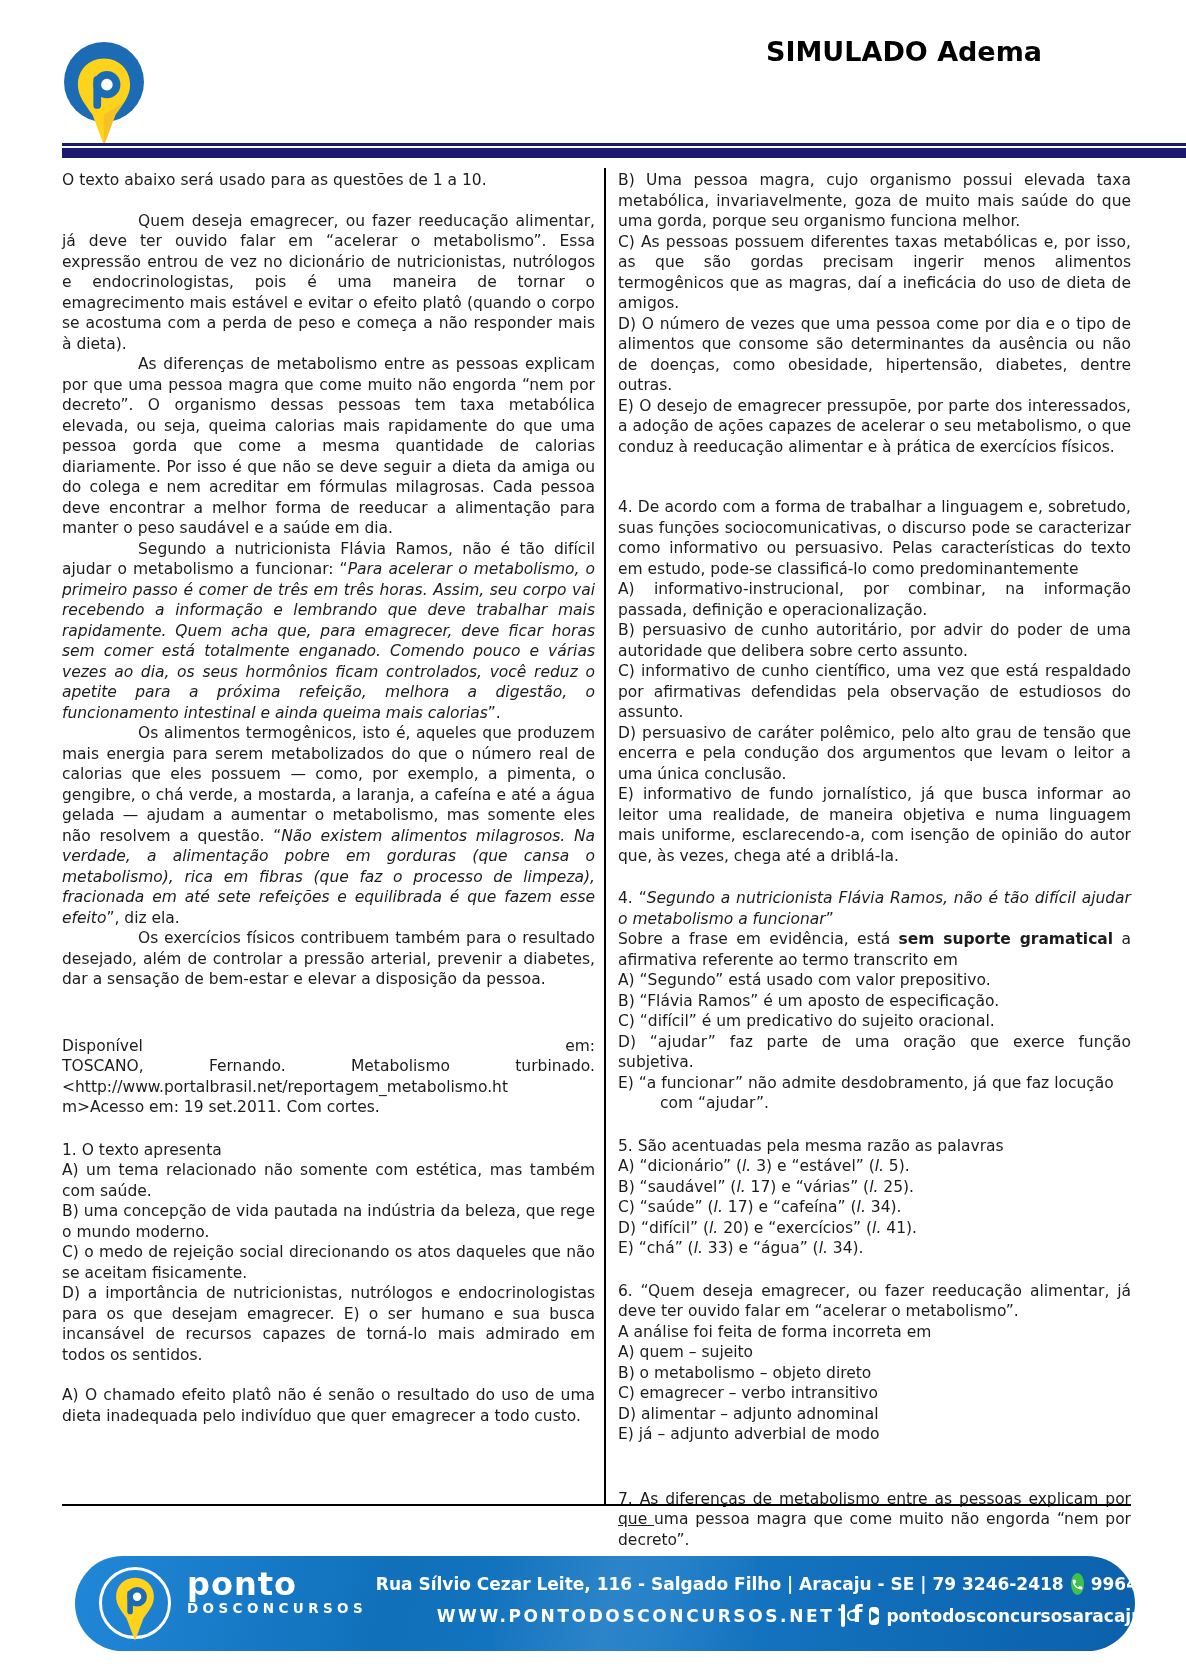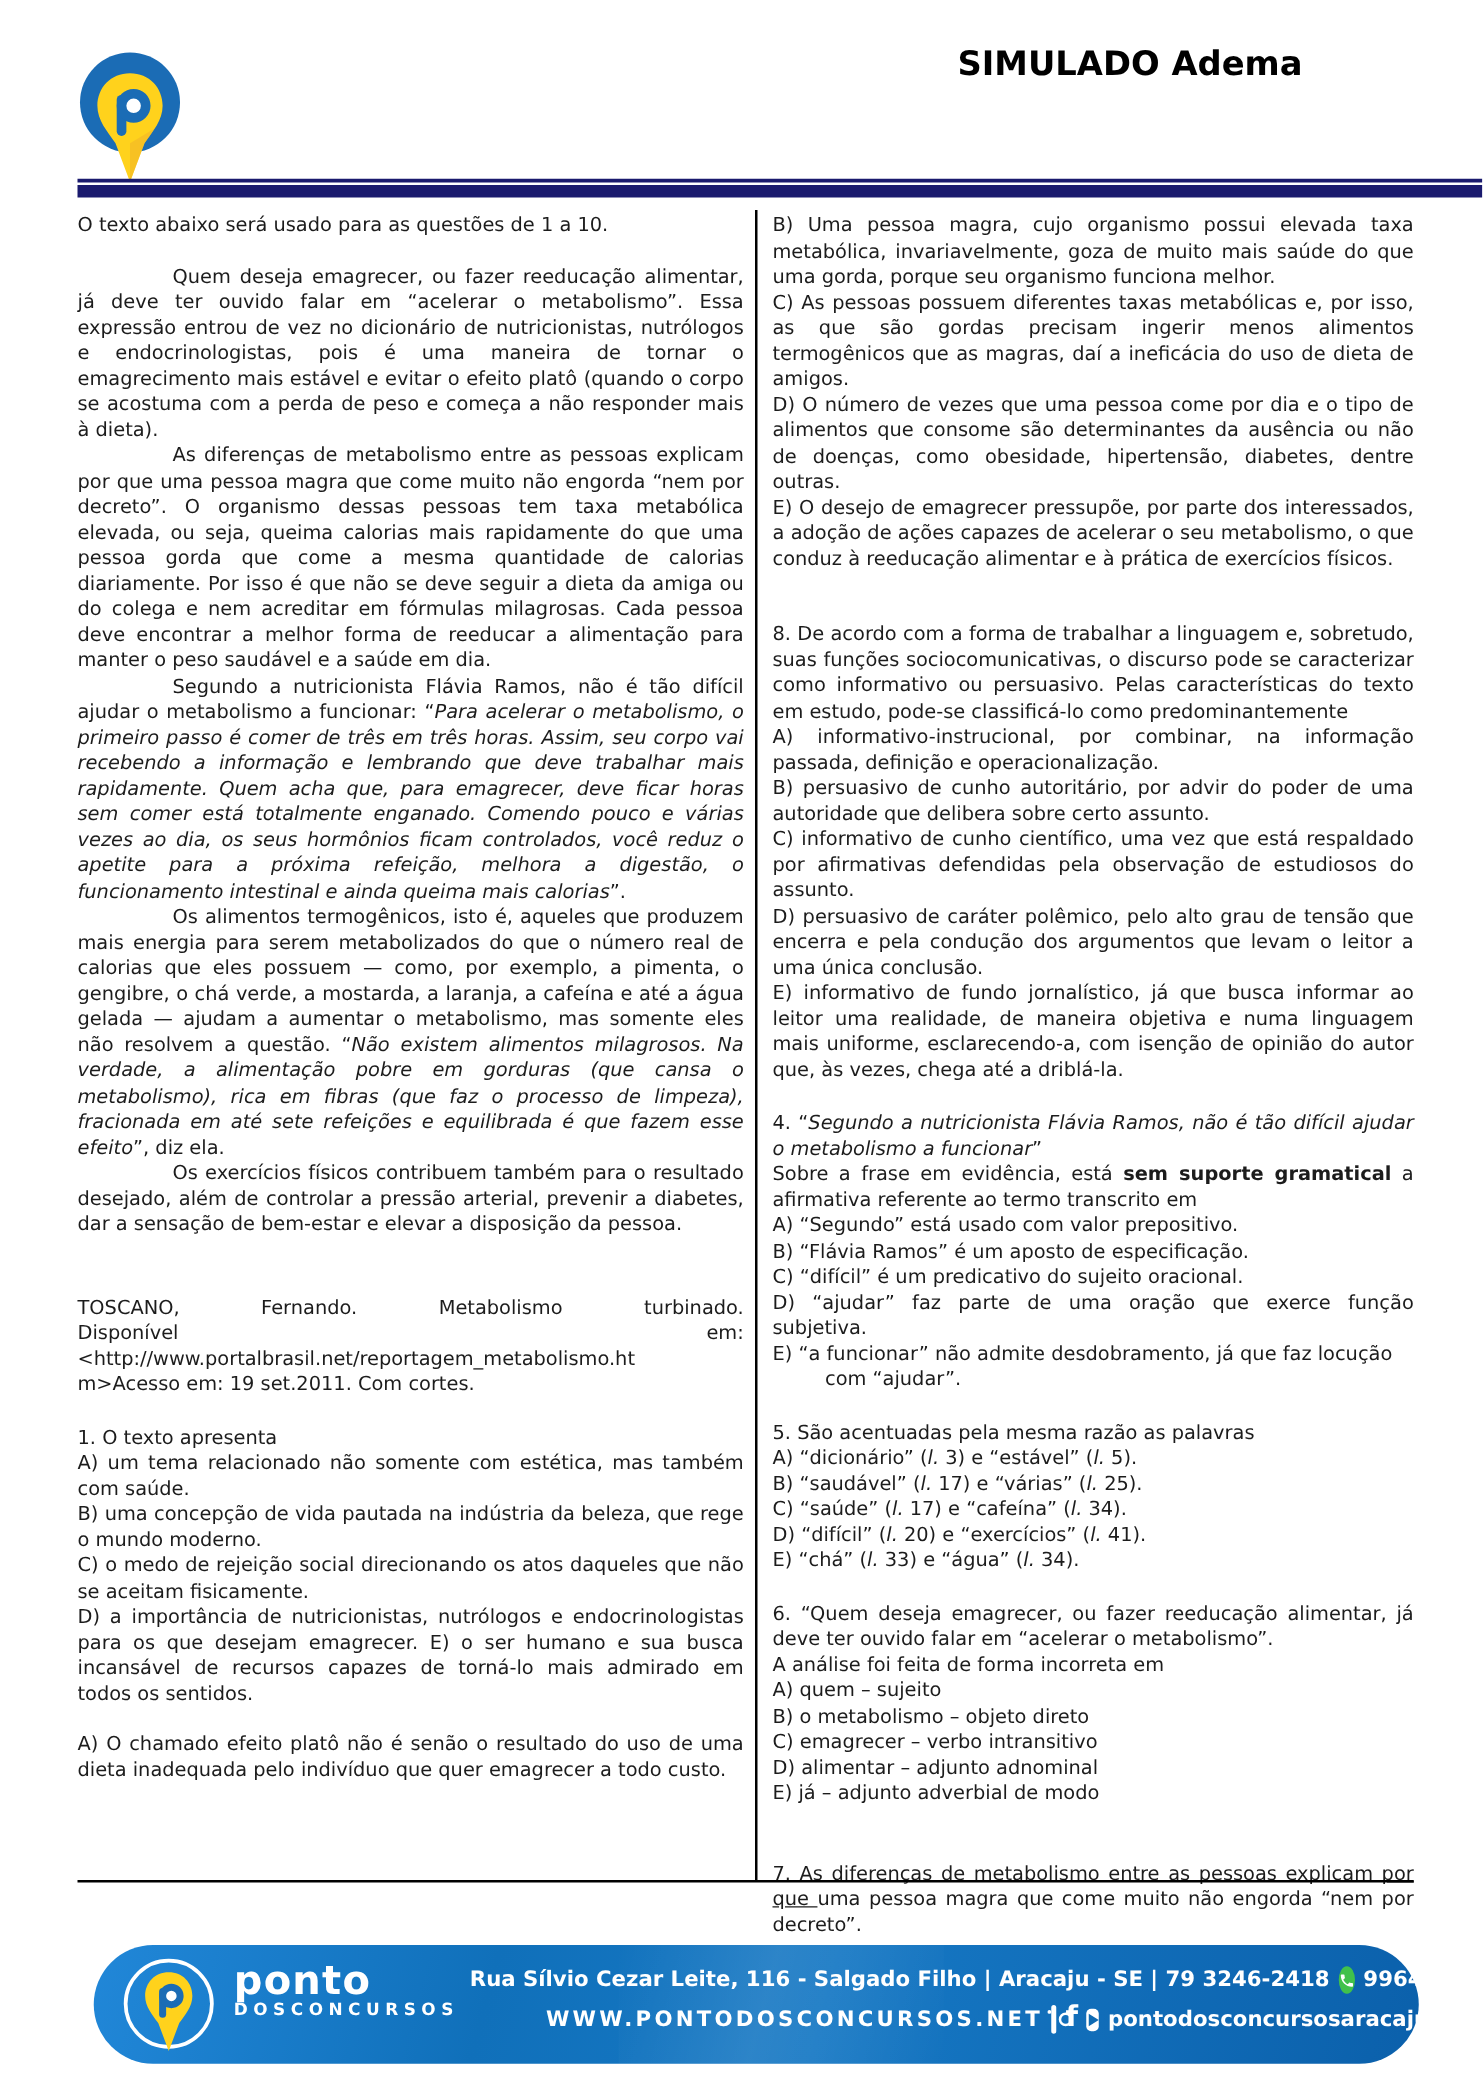--- a/index.html
+++ b/index.html
@@ -77,49 +77,49 @@
       <p class="tblock"><span>O texto abaixo será usado para as questões de 1 a 10.</span></p>
       <div style="height: 20px;"></div>
       <p class="tblock indent"><span>Quem deseja emagrecer, ou fazer reeducação alimentar, já deve ter ouvido falar em “acelerar o metabolismo”. Essa expressão entrou de vez no dicionário de nutricionistas, nutrólogos e endocrinologistas, pois é uma maneira de tornar o emagrecimento mais estável e evitar o efeito platô (quando o corpo se acostuma com a perda de peso e começa a não responder mais à dieta).</span></p>
       <p class="tblock indent"><span>As diferenças de metabolismo entre as pessoas explicam por que uma pessoa magra que come muito não engorda “nem por decreto”. O organismo dessas pessoas tem taxa metabólica elevada, ou seja, queima calorias mais rapidamente do que uma pessoa gorda que come a mesma quantidade de calorias diariamente. Por isso é que não se deve seguir a dieta da amiga ou do colega e nem acreditar em fórmulas milagrosas. Cada pessoa deve encontrar a melhor forma de reeducar a alimentação para manter o peso saudável e a saúde em dia.</span></p>
       <p class="tblock indent"><span>Segundo a nutricionista Flávia Ramos, não é tão difícil ajudar o metabolismo a funcionar: “</span><span class="i">Para acelerar o metabolismo, o primeiro passo é comer de três em três horas. Assim, seu corpo vai recebendo a informação e lembrando que deve trabalhar mais rapidamente. Quem acha que, para emagrecer, deve ficar horas sem comer está totalmente enganado. Comendo pouco e várias vezes ao dia, os seus hormônios ficam controlados, você reduz o apetite para a próxima refeição, melhora a digestão, o funcionamento intestinal e ainda queima mais calorias</span><span>”.</span></p>
       <p class="tblock indent"><span>Os alimentos termogênicos, isto é, aqueles que produzem mais energia para serem metabolizados do que o número real de calorias que eles possuem — como, por exemplo, a pimenta, o gengibre, o chá verde, a mostarda, a laranja, a cafeína e até a água gelada — ajudam a aumentar o metabolismo, mas somente eles não resolvem a questão. “</span><span class="i">Não existem alimentos milagrosos. Na verdade, a alimentação pobre em gorduras (que cansa o metabolismo), rica em fibras (que faz o processo de limpeza), fracionada em até sete refeições e equilibrada é que fazem esse efeito</span><span>”, diz ela.</span></p>
       <p class="tblock indent"><span>Os exercícios físicos contribuem também para o resultado desejado, além de controlar a pressão arterial, prevenir a diabetes, dar a sensação de bem-estar e elevar a disposição da pessoa.</span></p>
       <div style="height: 46px;"></div>
       <div class="citation">
         <div class="spread">
+          <span>Disponível</span>
+          <span>em:</span>
+        </div>
+        <div class="spread">
           <span>TOSCANO,</span>
           <span>Fernando.</span>
           <span>Metabolismo</span>
           <span>turbinado.</span>
-        </div>
-        <div class="spread">
-          <span>Disponível</span>
-          <span>em:</span>
         </div>
         <div>&lt;http://www.portalbrasil.net/reportagem_metabolismo.ht</div>
         <div>m&gt;Acesso em: 19 set.2011. Com cortes.</div>
       </div>
       <div style="height: 22px;"></div>
       <p class="tblock"><span>1. O texto apresenta</span></p>
       <p class="tblock"><span>A) um tema relacionado não somente com estética, mas também com saúde.</span></p>
       <p class="tblock"><span>B) uma concepção de vida pautada na indústria da beleza, que rege o mundo moderno.</span></p>
       <p class="tblock"><span>C) o medo de rejeição social direcionando os atos daqueles que não se aceitam fisicamente.</span></p>
       <p class="tblock"><span>D) a importância de nutricionistas, nutrólogos e endocrinologistas para os que desejam emagrecer. E) o ser humano e sua busca incansável de recursos capazes de torná-lo mais admirado em todos os sentidos.</span></p>
       <div style="height: 20px;"></div>
       <p class="tblock"><span>A) O chamado efeito platô não é senão o resultado do uso de uma dieta inadequada pelo indivíduo que quer emagrecer a todo custo.</span></p>
     </div>
   <div class="divider"></div>
   <div class="col col-right">
       <p class="tblock"><span>B) Uma pessoa magra, cujo organismo possui elevada taxa metabólica, invariavelmente, goza de muito mais saúde do que uma gorda, porque seu organismo funciona melhor.</span></p>
       <p class="tblock"><span>C) As pessoas possuem diferentes taxas metabólicas e, por isso, as que são gordas precisam ingerir menos alimentos termogênicos que as magras, daí a ineficácia do uso de dieta de amigos.</span></p>
       <p class="tblock"><span>D) O número de vezes que uma pessoa come por dia e o tipo de alimentos que consome são determinantes da ausência ou não de doenças, como obesidade, hipertensão, diabetes, dentre outras.</span></p>
       <p class="tblock"><span>E) O desejo de emagrecer pressupõe, por parte dos interessados, a adoção de ações capazes de acelerar o seu metabolismo, o que conduz à reeducação alimentar e à prática de exercícios físicos.</span></p>
       <div style="height: 40px;"></div>
-      <p class="tblock"><span>8. De acordo com a forma de trabalhar a linguagem e, sobretudo, suas funções sociocomunicativas, o discurso pode se caracterizar como informativo ou persuasivo. Pelas características do texto em estudo, pode-se classificá-lo como predominantemente</span></p>
+      <p class="tblock"><span>4. De acordo com a forma de trabalhar a linguagem e, sobretudo, suas funções sociocomunicativas, o discurso pode se caracterizar como informativo ou persuasivo. Pelas características do texto em estudo, pode-se classificá-lo como predominantemente</span></p>
       <p class="tblock"><span>A) informativo-instrucional, por combinar, na informação passada, definição e operacionalização.</span></p>
       <p class="tblock"><span>B) persuasivo de cunho autoritário, por advir do poder de uma autoridade que delibera sobre certo assunto.</span></p>
       <p class="tblock"><span>C) informativo de cunho científico, uma vez que está respaldado por afirmativas defendidas pela observação de estudiosos do assunto.</span></p>
       <p class="tblock"><span>D) persuasivo de caráter polêmico, pelo alto grau de tensão que encerra e pela condução dos argumentos que levam o leitor a uma única conclusão.</span></p>
       <p class="tblock"><span>E) informativo de fundo jornalístico, já que busca informar ao leitor uma realidade, de maneira objetiva e numa linguagem mais uniforme, esclarecendo-a, com isenção de opinião do autor que, às vezes, chega até a driblá-la.</span></p>
       <div style="height: 22px;"></div>
       <p class="tblock"><span>4. “</span><span class="i">Segundo a nutricionista Flávia Ramos, não é tão difícil ajudar o metabolismo a funcionar</span><span>”</span></p>
       <p class="tblock"><span>Sobre a frase em evidência, está </span><span class="b">sem suporte gramatical</span><span> a afirmativa referente ao termo transcrito em</span></p>
       <p class="tblock"><span>A) “Segundo” está usado com valor prepositivo.</span></p>
       <p class="tblock"><span>B) “Flávia Ramos” é um aposto de especificação.</span></p>

